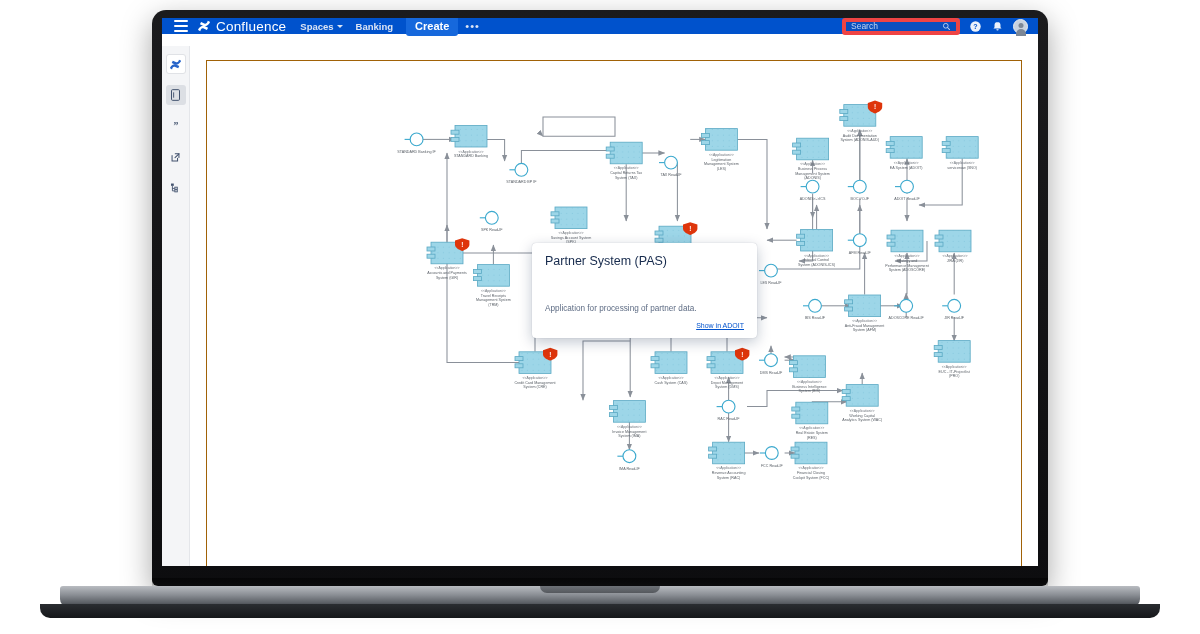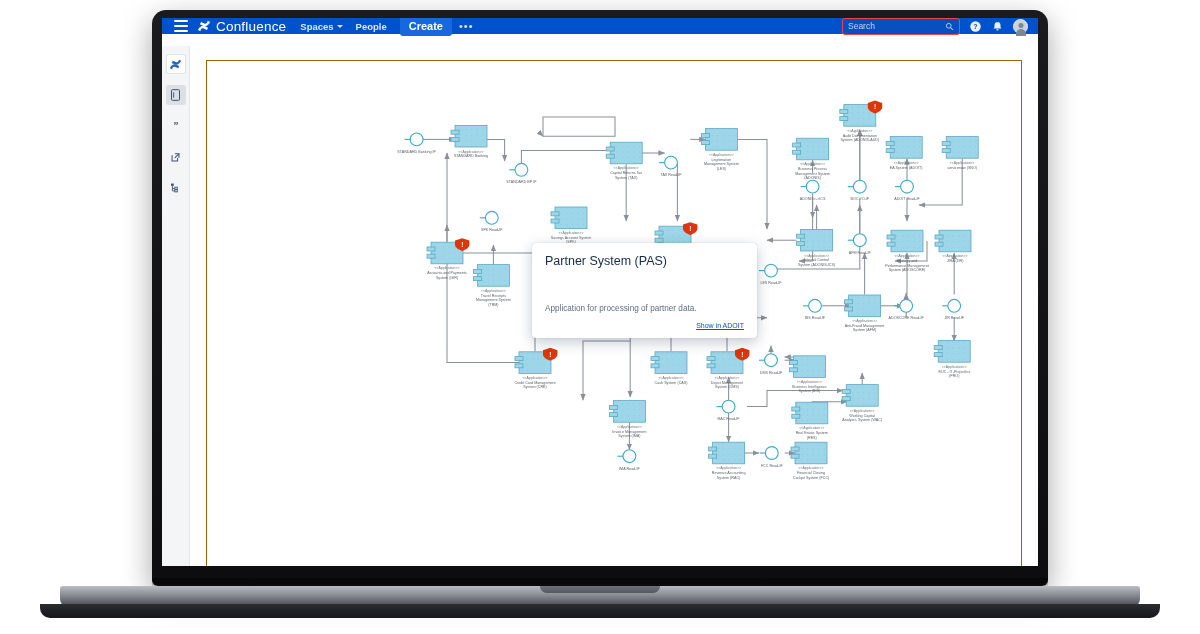--- a/index.html
+++ b/index.html
@@ -57,21 +57,21 @@
   .brand-text { font-size:13.5px; letter-spacing:.2px; }
   .navlink { font-size:9.5px; color:#dce5f5; margin-right:13px; cursor:pointer;
      display:flex; align-items:center; gap:3px;font-weight:bold;}
   .caret { width:0;height:0;border-left:3px solid transparent;border-right:3px solid transparent;
      border-top:3.5px solid #dce5f5; }
   .create-btn { background:#1668DC; color:#fff; font-size:11px; font-weight:bold;
      padding:4px 9px; border-radius:3px; cursor:pointer; }
   .dots { color:#dce5f5; font-size:11px; margin-left:7px; cursor:pointer; letter-spacing:1px;}
   .topbar-right { margin-left:auto; display:flex; align-items:center; gap:9px; padding-right:2px;}
   .searchbox {
-    width:118px; height:17px; border:1px solid #ef4444; border-radius:3px;
+    width:118px; height:17px; border:4px solid #ef4444; border-radius:3px;
     background:#0a4fbf; display:flex; align-items:center; padding:0 5px;
     font-size:8.5px; color:#c3d4ee; justify-content:space-between; cursor:text;margin-left:28px;
   }
   .ic { width:13px; height:13px; opacity:.92; cursor:pointer; }
   .avatar { width:15px;height:15px;border-radius:50%;background:#c9d2de;
     border:1.5px solid #e7ecf2; position:relative; cursor:pointer;}
   .avatar:after{content:"";position:absolute;left:50%;top:3px;width:5px;height:5px;
     border-radius:50%;background:#7c8796;transform:translateX(-50%);}
   .avatar:before{content:"";position:absolute;left:50%;top:9px;width:10px;height:7px;
     border-radius:5px 5px 0 0;background:#7c8796;transform:translateX(-50%);}
@@ -135,21 +135,21 @@
           </svg>
         </span>
         <span class="brand-text">Confluence</span>
       </div>
 
       <div class="navlink">
         <span>Spaces</span>
         <span class="caret"></span>
       </div>
       <div class="navlink">
-        <span>People</span>
+        <span>Banking</span>
       </div>
       <div class="create-btn">Create</div>
       <div class="dots">•••</div>
 
       <div class="topbar-right">
         <div class="searchbox">
           <span>Search</span>
           <svg class="ic" viewBox="0 0 16 16" style="width:9px;height:9px">
             <circle cx="6.7" cy="6.7" r="4.2" fill="none" stroke="#cfdcf0" stroke-width="1.6"></circle>
             <line x1="9.8" y1="9.8" x2="13.4" y2="13.4" stroke="#cfdcf0" stroke-width="1.8" stroke-linecap="round"></line>

